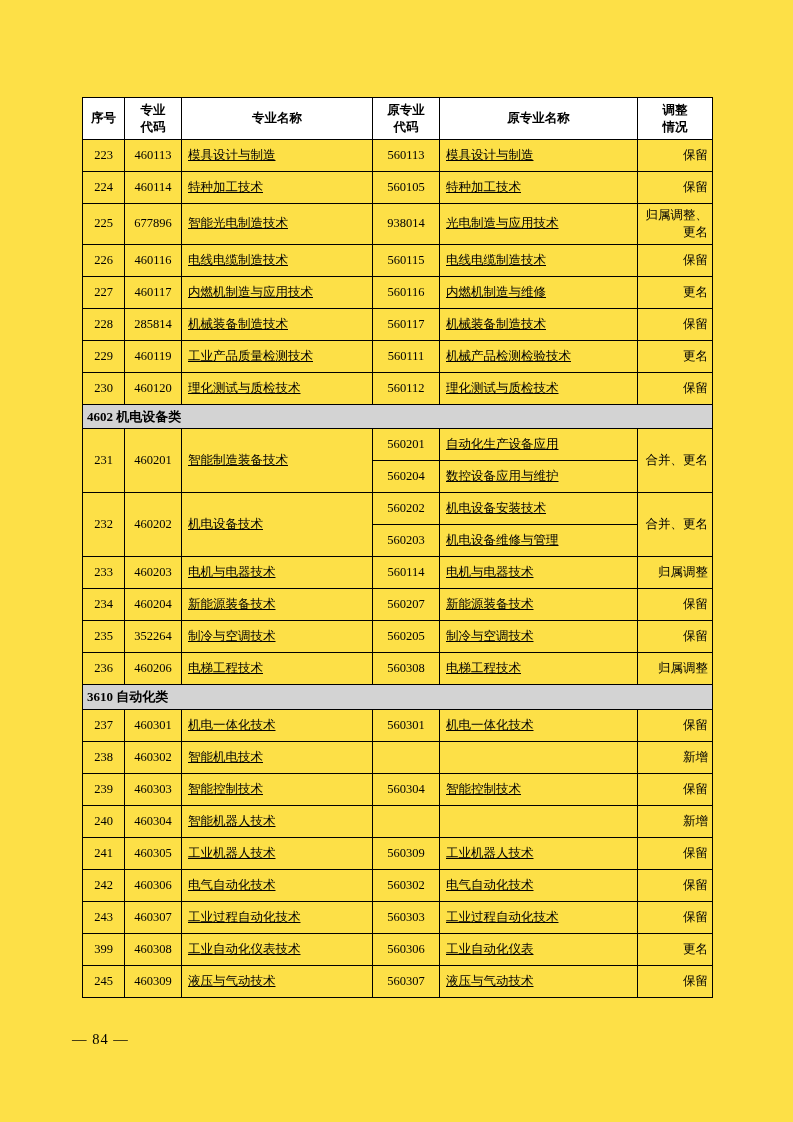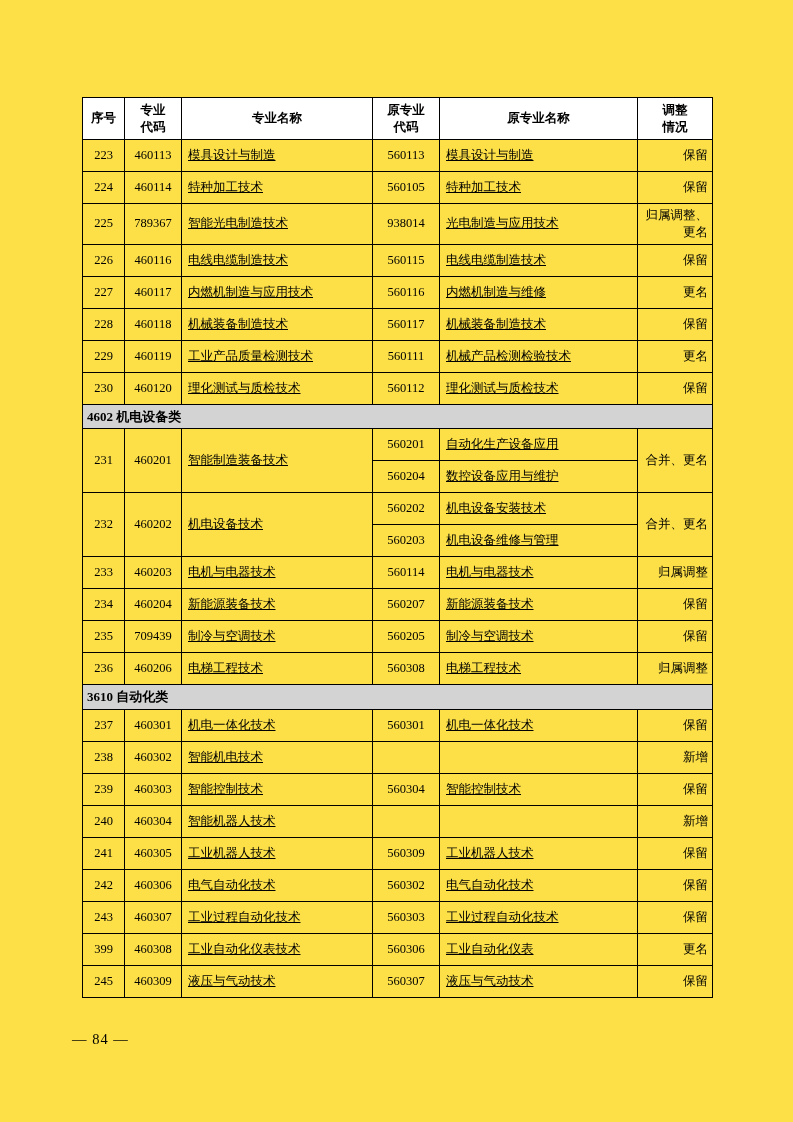--- a/index.html
+++ b/index.html
@@ -98,21 +98,21 @@
         <tr>
           <td class="center">224</td>
           <td class="center">460114</td>
           <td class="left">特种加工技术</td>
           <td class="center">560105</td>
           <td class="left">特种加工技术</td>
           <td class="status">保留</td>
         </tr>
         <tr>
           <td class="center">225</td>
-          <td class="center">789367</td>
+          <td class="center">677896</td>
           <td class="left">智能光电制造技术</td>
           <td class="center">938014</td>
           <td class="left">光电制造与应用技术</td>
           <td class="status">归属调整、
 更名</td>
         </tr>
         <tr>
           <td class="center">226</td>
           <td class="center">460116</td>
           <td class="left">电线电缆制造技术</td>
@@ -123,21 +123,21 @@
         <tr>
           <td class="center">227</td>
           <td class="center">460117</td>
           <td class="left">内燃机制造与应用技术</td>
           <td class="center">560116</td>
           <td class="left">内燃机制造与维修</td>
           <td class="status">更名</td>
         </tr>
         <tr>
           <td class="center">228</td>
-          <td class="center">460118</td>
+          <td class="center">285814</td>
           <td class="left">机械装备制造技术</td>
           <td class="center">560117</td>
           <td class="left">机械装备制造技术</td>
           <td class="status">保留</td>
         </tr>
         <tr>
           <td class="center">229</td>
           <td class="center">460119</td>
           <td class="left">工业产品质量检测技术</td>
           <td class="center">560111</td>
@@ -190,21 +190,21 @@
         <tr>
           <td class="center">234</td>
           <td class="center">460204</td>
           <td class="left">新能源装备技术</td>
           <td class="center">560207</td>
           <td class="left">新能源装备技术</td>
           <td class="status">保留</td>
         </tr>
         <tr>
           <td class="center">235</td>
-          <td class="center">709439</td>
+          <td class="center">352264</td>
           <td class="left">制冷与空调技术</td>
           <td class="center">560205</td>
           <td class="left">制冷与空调技术</td>
           <td class="status">保留</td>
         </tr>
         <tr>
           <td class="center">236</td>
           <td class="center">460206</td>
           <td class="left">电梯工程技术</td>
           <td class="center">560308</td>

